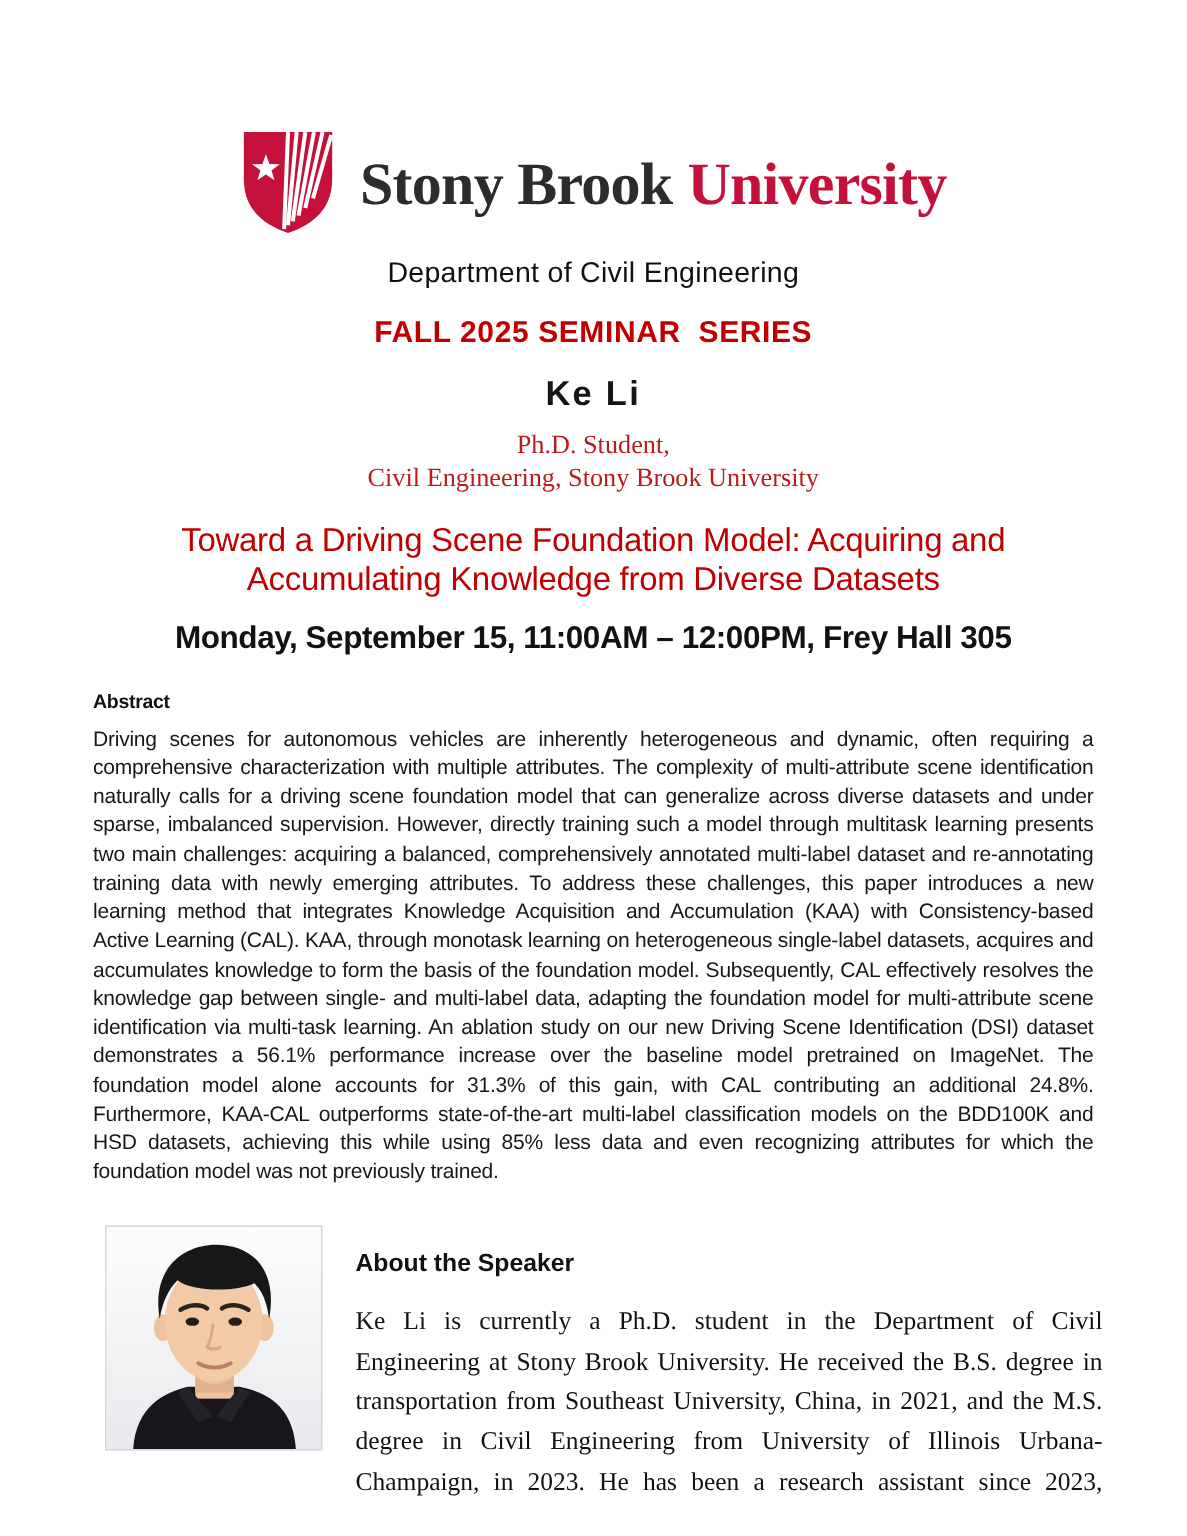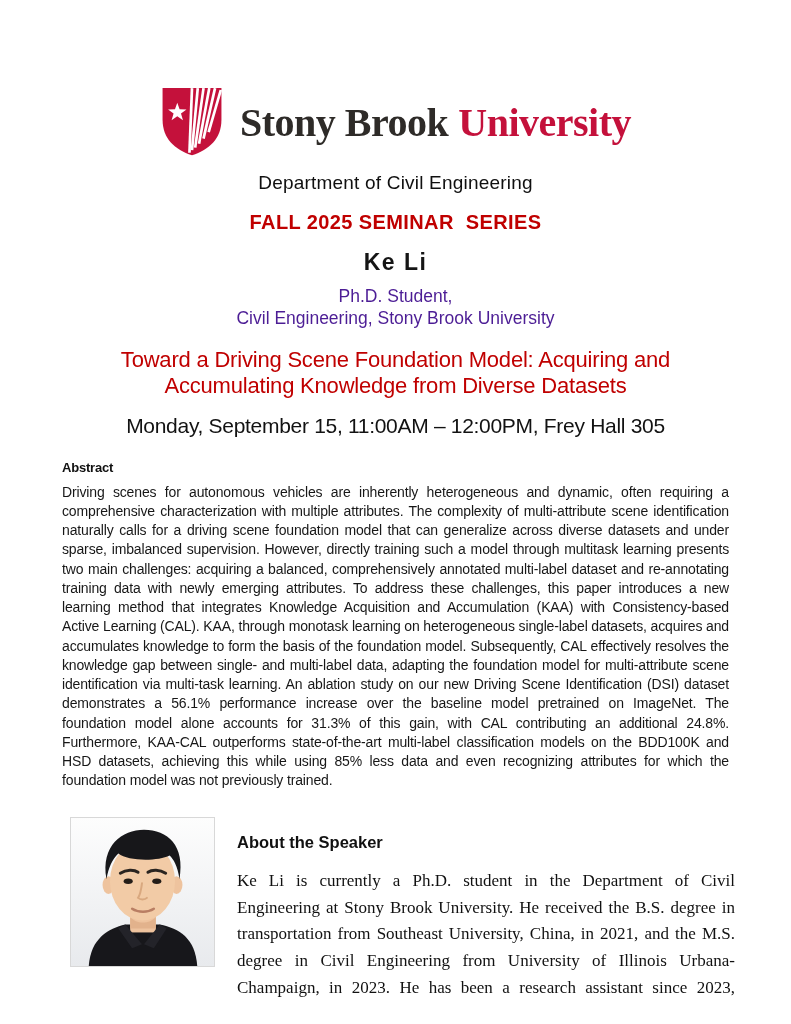--- a/index.html
+++ b/index.html
@@ -33,31 +33,31 @@
     margin-top:17px;text-align:center;
     font-size:20px;font-weight:bold;color:#c00000;
     letter-spacing:0.4px;white-space:pre;
   }
   .speaker-name{
     margin-top:15px;text-align:center;
     font-size:23px;font-weight:bold;color:#151515;letter-spacing:1.5px;
   }
   .affiliation{
     margin-top:10px;text-align:center;
-    font-family:Liberation Sans, sans-serif;
-    font-size:17.5px;color:#4c1d95;line-height:1.25;
+    font-family:Liberation Serif, serif;
+    font-size:17.5px;color:#b91c1c;line-height:1.25;
   }
   .talk-title{
     margin-top:17px;text-align:center;
     font-size:22px;font-weight:normal;color:#c00000;
     line-height:1.18;letter-spacing:-0.2px;
   }
   .when-where{
     margin-top:15px;text-align:center;
-    font-size:21px;font-weight:normal;color:#121212;letter-spacing:-0.3px;
+    font-size:21px;font-weight:bold;color:#121212;letter-spacing:-0.3px;
   }
   
   .abstract-wrap{margin:22px 62px 0 62px;}
   .abstract-heading{
     font-size:13px;font-weight:bold;color:#111;letter-spacing:-0.2px;
   }
   .abstract-body{
     margin-top:8px;
     font-size:14px;line-height:1.375;color:#171717;
     text-align:justify;letter-spacing:-0.15px;

